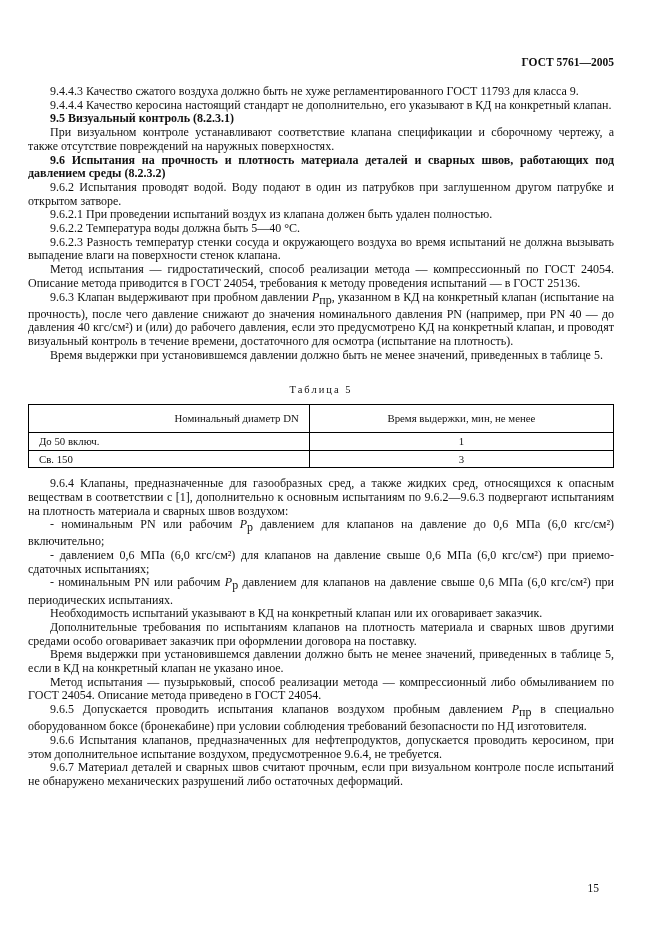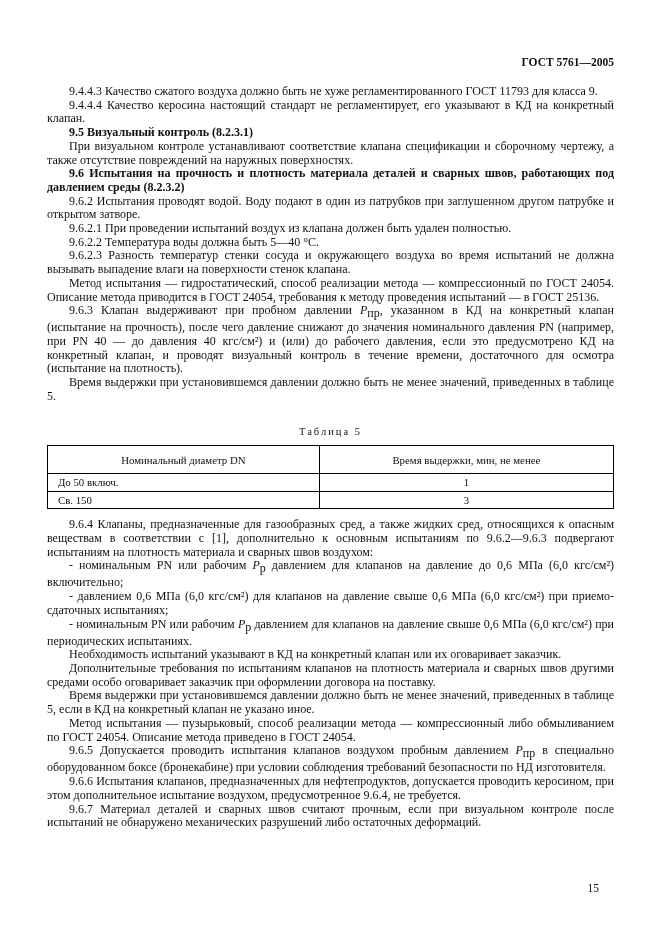--- a/index.html
+++ b/index.html
@@ -7,21 +7,21 @@
   .page {
     width: 661px;
     height: 936px;
     background: #ffffff;
     position: relative;
     font-family: "Liberation Serif", serif;
     color: #111111;
     overflow: hidden;
   }
   .page-inner {
-    padding: 56px 47px 0 47px;
+    padding: 56px 47px 0 28px;
   }
   .page-header {
     text-align: right;
     font-weight: bold;
     font-size: 11.5px;
     margin-bottom: 17px;
   }
   .doc-body {
     font-size: 12px;
     line-height: 13.7px;
@@ -51,42 +51,42 @@
   table.doc-table td {
     border: 1px solid #000;
     padding: 2px 10px;
     font-weight: normal;
     line-height: 12.5px;
   }
   table.doc-table th {
     height: 28px;
     vertical-align: middle;
   }
-  table.doc-table th.col-dn { text-align: center; width: 48%; margin-top: 43px; }
+  table.doc-table th.col-dn { text-align: right; width: 48%; margin-top: 43px; }
   table.doc-table th.col-time { text-align: center; width: 52%; }
   table.doc-table td.cell-dn { text-align: left; height: 17px; }
   table.doc-table td.cell-time { text-align: center; height: 17px; }
   .page-footer {
     position: absolute;
     right: 62px;
     bottom: 42px;
     font-size: 11.5px;
   }
 </style>
 </head>
 <body>
 
 <div class="page">
   <div class="page-inner">
     <div class="page-header">
       <span>ГОСТ 5761—2005</span>
     </div>
     <div class="doc-body">
         <p class="para"><span>9.4.4.3 Качество сжатого воздуха должно быть не хуже регламентированного ГОСТ 11793 для класса 9.</span></p>
-        <p class="para"><span>9.4.4.4 Качество керосина настоящий стандарт не регламентирует, его указывают в КД на конкретный клапан.</span></p>
+        <p class="para"><span>9.4.4.4 Качество керосина настоящий стандарт не дополнительно, его указывают в КД на конкретный клапан.</span></p>
         <p class="para bold"><span>9.5 Визуальный контроль (8.2.3.1)</span></p>
         <p class="para"><span>При визуальном контроле устанавливают соответствие клапана спецификации и сборочному чертежу, а также отсутствие повреждений на наружных поверхностях.</span></p>
         <p class="para bold"><span>9.6 Испытания на прочность и плотность материала деталей и сварных швов, работающих под давлением среды (8.2.3.2)</span></p>
         <p class="para"><span>9.6.2 Испытания проводят водой. Воду подают в один из патрубков при заглушенном другом патрубке и открытом затворе.</span></p>
         <p class="para"><span>9.6.2.1 При проведении испытаний воздух из клапана должен быть удален полностью.</span></p>
         <p class="para"><span>9.6.2.2 Температура воды должна быть 5—40 °С.</span></p>
         <p class="para"><span>9.6.2.3 Разность температур стенки сосуда и окружающего воздуха во время испытаний не должна вызывать выпадение влаги на поверхности стенок клапана.</span></p>
         <p class="para"><span>Метод испытания — гидростатический, способ реализации метода — компрессионный по ГОСТ 24054. Описание метода приводится в ГОСТ 24054, требования к методу проведения испытаний — в ГОСТ 25136.</span></p>
         <p class="para"><span>9.6.3 Клапан выдерживают при пробном давлении </span><span style="font-style: italic;">Р</span><sub>пр</sub><span>, указанном в КД на конкретный клапан (испытание на прочность), после чего давление снижают до значения номинального давления PN (например, при PN 40 — до давления 40 кгс/см²) и (или) до рабочего давления, если это предусмотрено КД на конкретный клапан, и проводят визуальный контроль в течение времени, достаточного для осмотра (испытание на плотность).</span></p>
         <p class="para"><span>Время выдержки при установившемся давлении должно быть не менее значений, приведенных в таблице 5.</span></p>

